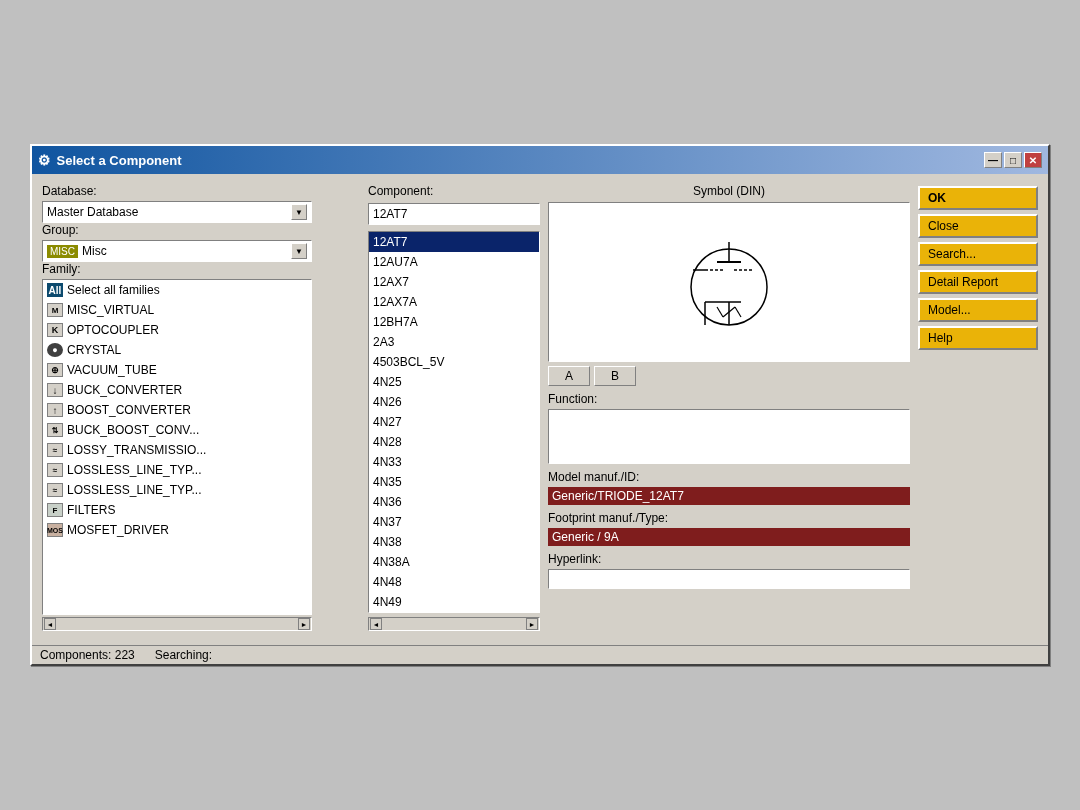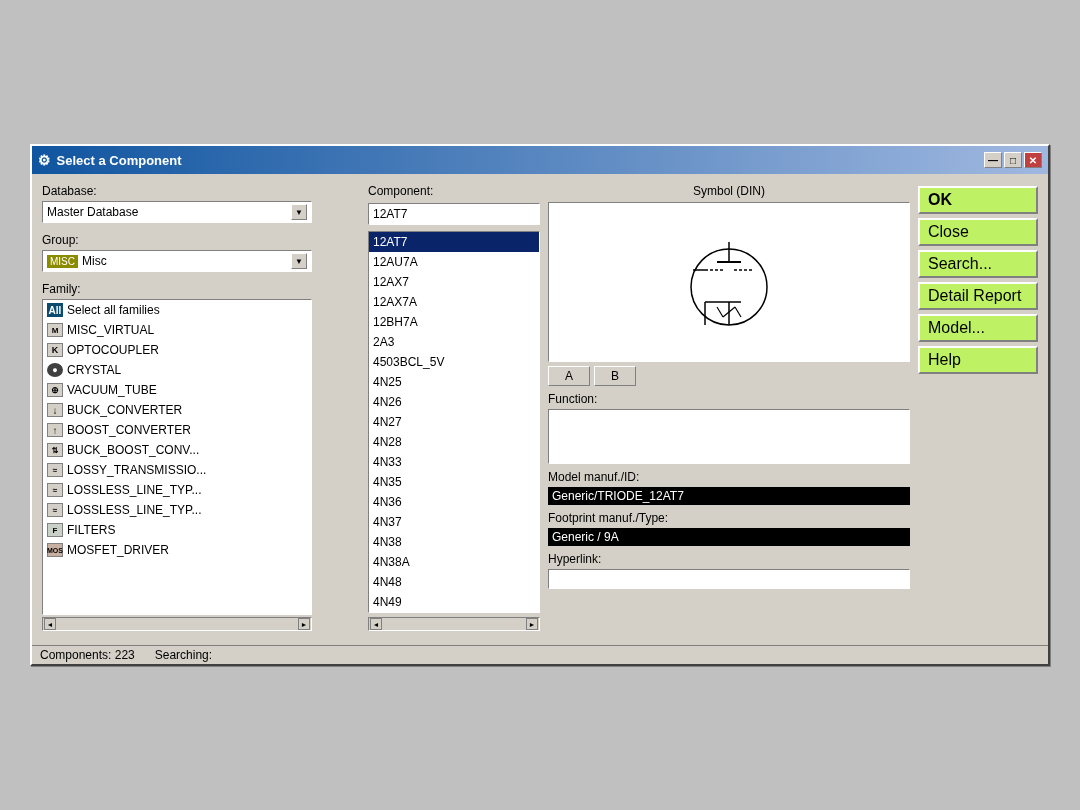--- a/index.html
+++ b/index.html
@@ -57,21 +57,21 @@
       color: #000;
       font-weight: bold;
     }
     .titlebar-btn.close { background: #c04040; color: white; }
     .content {
       padding: 10px;
       display: grid;
       grid-template-columns: 270px 220px 1fr 120px;
       gap: 8px;
     }
-    .col-left { display: flex; flex-direction: column; gap: 10px; }
+    .col-left { display: flex; flex-direction: column; gap: 0; }
     .col-components { display: flex; flex-direction: column; gap: 4px; }
     .col-center { display: flex; flex-direction: column; gap: 6px; }
     .col-buttons { display: flex; flex-direction: column; gap: 4px; padding-top: 2px; }
     label {
       font-size: 12px;
       color: #000;
       margin-bottom: 1px;
     }
     .win-dropdown {
       display: flex;
@@ -174,38 +174,38 @@
     }
     .text-area-box {
       background: white;
       border: 1px solid;
       border-color: #808080 #ffffff #ffffff #808080;
       min-height: 60px;
       padding: 2px 4px;
       font-size: 12px;
     }
     .highlight-box {
-      background: #000000;
+      background: #7f1d1d;
       color: white;
       padding: 2px 4px;
       font-size: 12px;
     }
     .hyperlink-box {
       background: white;
       border: 1px solid;
       border-color: #808080 #ffffff #ffffff #808080;
       height: 20px;
       padding: 2px 4px;
     }
     .win-btn {
-      background: #bef264;
+      background: #eab308;
       border: 2px solid;
       border-color: #ffffff #808080 #808080 #ffffff;
       padding: 3px 8px;
-      font-size: 16px;
+      font-size: 12px;
       cursor: pointer;
       text-align: center;
       min-width: 90px;
       display: flex;
       align-items: center;
     }
     .status-bar {
       background: #d4d0c8;
       border-top: 1px solid #808080;
       padding: 2px 8px;

